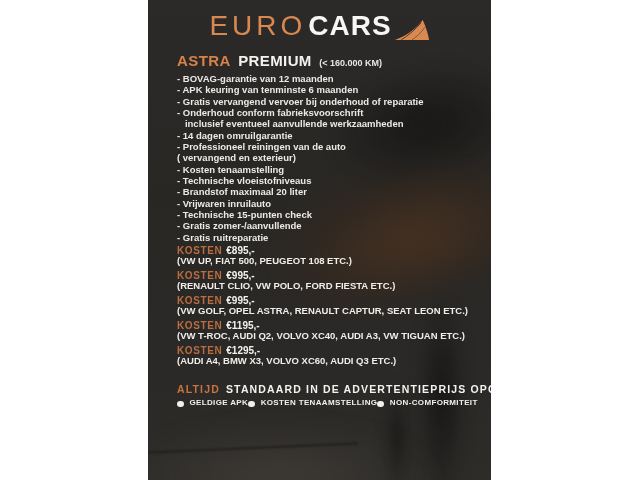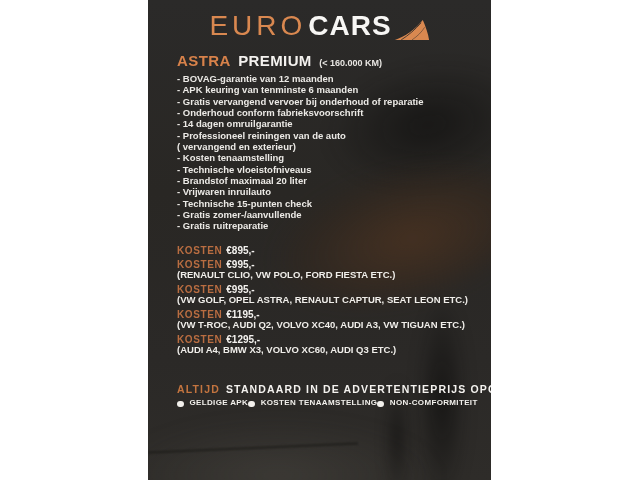--- a/index.html
+++ b/index.html
@@ -129,20 +129,21 @@
 
     <ul class="features">
   <li class="f-line">- BOVAG-garantie van 12 maanden</li>
 
   <li class="f-line">- APK keuring van tenminste 6 maanden</li>
 
   <li class="f-line">- Gratis vervangend vervoer bij onderhoud of reparatie</li>
 
   <li class="f-line">- Onderhoud conform fabrieksvoorschrift</li>
 
+  <li class="f-line">   inclusief eventueel aanvullende werkzaamheden</li>
 
   <li class="f-line">- 14 dagen omruilgarantie</li>
 
   <li class="f-line">- Professioneel reiningen van de auto</li>
 
   <li class="f-line">( vervangend en exterieur)</li>
 
   <li class="f-line">- Kosten tenaamstelling</li>
 
   <li class="f-line">- Technische vloeistofniveaus</li>
@@ -156,20 +157,21 @@
   <li class="f-line">- Gratis zomer-/aanvullende</li>
 
   <li class="f-line">- Gratis ruitreparatie</li>
 </ul>
 
     <div class="prices">
   <div class="price-entry">
     <div class="price-line1">
       <span class="price-label">KOSTEN</span><span class="price-amount">€895,-</span>
     </div>
+    <div class="price-models">(VW UP, FIAT 500, PEUGEOT 108 ETC.)</div>
   </div>
 
   <div class="price-entry">
     <div class="price-line1">
       <span class="price-label">KOSTEN</span><span class="price-amount">€995,-</span>
     </div>
     <div class="price-models">(RENAULT CLIO, VW POLO, FORD FIESTA ETC.)</div>
   </div>
 
   <div class="price-entry">

